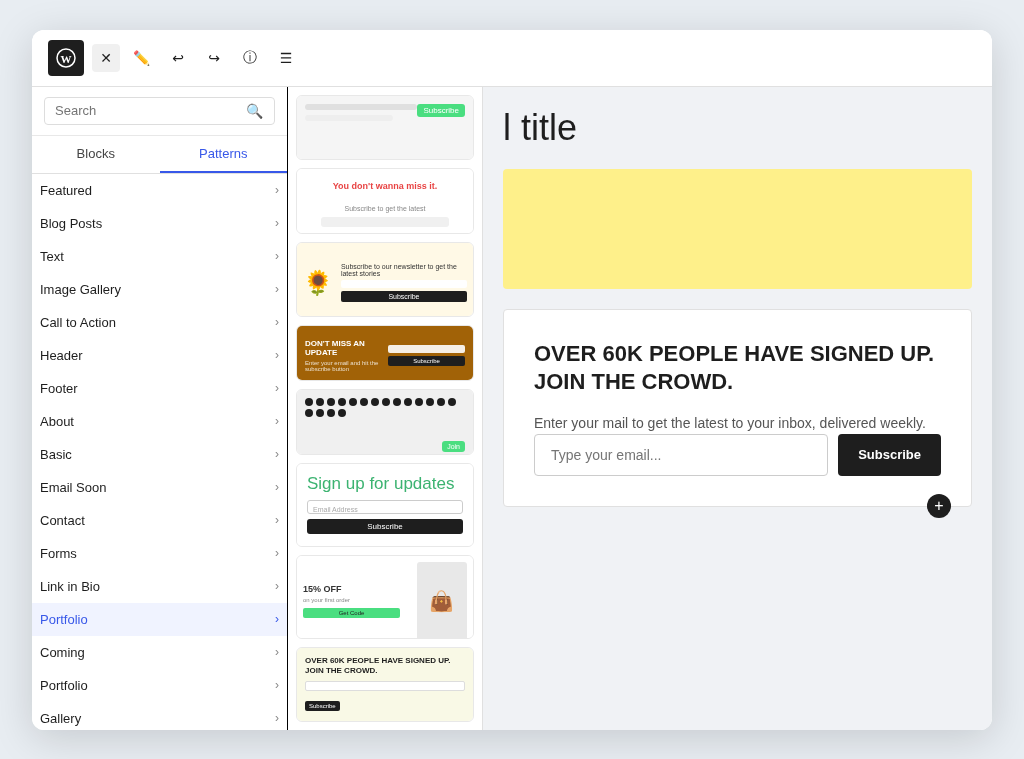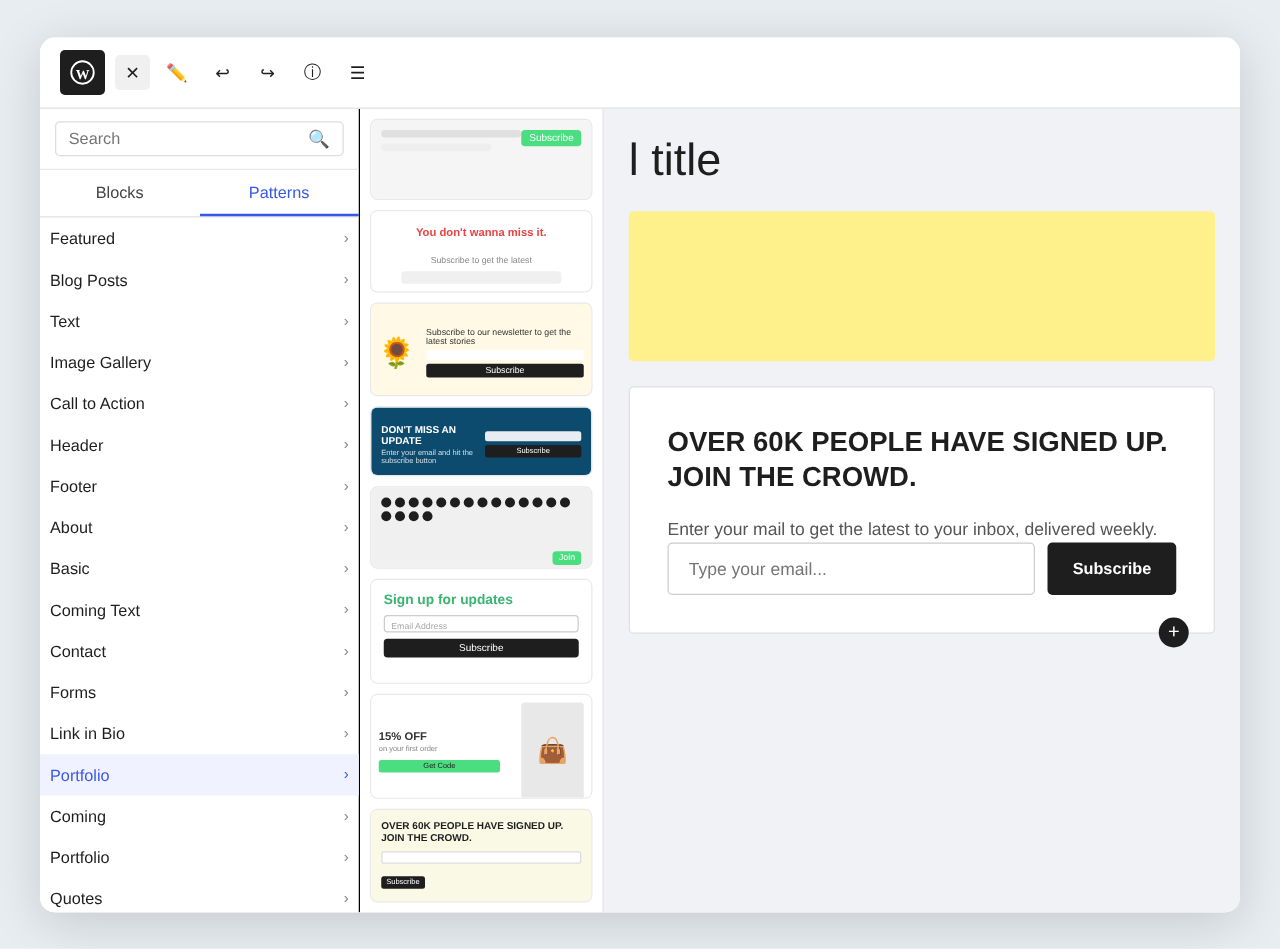--- a/index.html
+++ b/index.html
@@ -238,21 +238,21 @@
     .pat3-btn {
       background: #1e1e1e;
       color: #fff;
       font-size: 7px;
       padding: 2px 6px;
       border-radius: 2px;
       text-align: center;
     }
     
     .pat4-inner {
-      background: #0c4a6e;
+      background: #a16207;
       padding: 8px;
       height: 60px;
       display: flex;
       align-items: center;
       gap: 6px;
     }
     .pat4-left { flex: 1; }
     .pat4-title { font-size: 8px; font-weight: bold; color: #fff; margin-bottom: 3px; }
     .pat4-sub { font-size: 6px; color: rgba(255,255,255,0.8); }
     .pat4-right { flex: 1; }
@@ -286,21 +286,21 @@
       padding: 2px 5px;
       font-size: 7px;
       color: #fff;
     }
     
     .pat6-inner {
       background: #fff;
       padding: 10px;
       height: 90px;
     }
-    .pat6-title { font-size: 11px; font-weight: 700; color: #3cb371; margin-bottom: 6px; }
+    .pat6-title { font-size: 17px; font-weight: 400; color: #3cb371; margin-bottom: 6px; }
     .pat6-input {
       border: 1px solid #ccc;
       border-radius: 3px;
       height: 14px;
       margin-bottom: 5px;
       padding: 2px 5px;
     }
     .pat6-input-text { font-size: 7px; color: #aaa; line-height: 14px; }
     .pat6-btn {
       background: #1e1e1e;
@@ -519,21 +519,21 @@
         </div>
         <div class="sidebar-item">
           <span>About</span>
           <span class="chevron">›</span>
         </div>
         <div class="sidebar-item">
           <span>Basic</span>
           <span class="chevron">›</span>
         </div>
         <div class="sidebar-item">
-          <span>Coming Text</span>
+          <span>Email Soon</span>
           <span class="chevron">›</span>
         </div>
         <div class="sidebar-item">
           <span>Contact</span>
           <span class="chevron">›</span>
         </div>
         <div class="sidebar-item">
           <span>Forms</span>
           <span class="chevron">›</span>
         </div>
@@ -547,21 +547,21 @@
         </div>
         <div class="sidebar-item">
           <span>Coming</span>
           <span class="chevron">›</span>
         </div>
         <div class="sidebar-item">
           <span>Portfolio</span>
           <span class="chevron">›</span>
         </div>
         <div class="sidebar-item">
-          <span>Quotes</span>
+          <span>Gallery</span>
           <span class="chevron">›</span>
         </div>
 
       </div>
     </div>
 
     <div class="patterns-panel">
 
       <div class="pattern-card pat1">
         <div class="pat1-inner">

